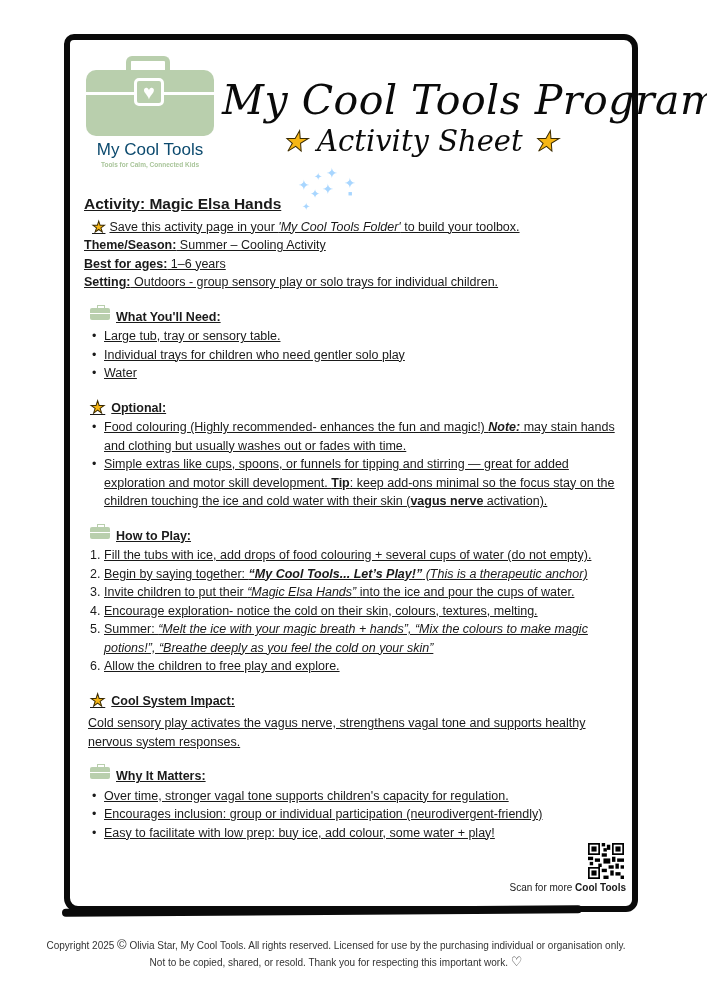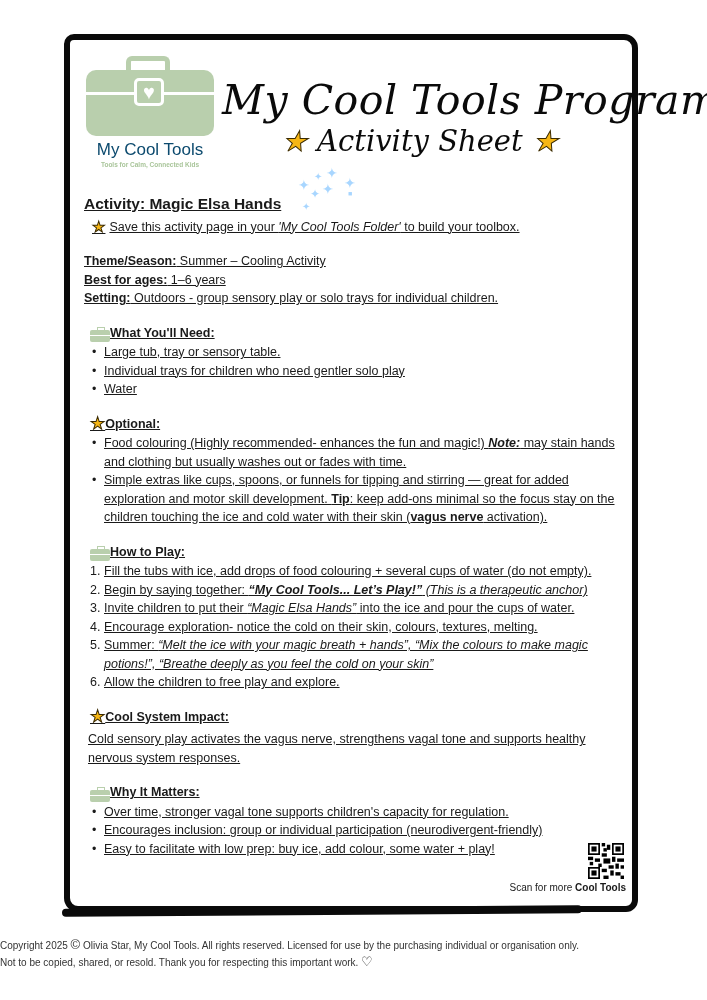--- a/index.html
+++ b/index.html
@@ -31,41 +31,41 @@
   .star { color:#f6b614; -webkit-text-stroke:1px #3a2a00; }
   .subtitle .star { font-size:28px; }
 
   .sparkles { position:absolute; left:292px; top:170px; width:70px; height:50px; }
   .sparkles span { position:absolute; color:#a8d6ff; font-size:14px; line-height:1; }
 
   .content { position:absolute; left:84px; top:195px; width:545px; font-size:12.5px; line-height:18.5px;text-decoration:underline; }
   .activity-title { font-size:15.5px; font-weight:bold; margin:0 0 4px 0; }
   .save-line { display:flex; align-items:center; gap:4px; margin-left:8px; }
   .save-line .star { font-size:15px; }
-  .meta { margin-top:16px; }
+  .meta { }
   .meta div { white-space:nowrap; }
   b.lbl { font-weight:bold; }
 
-  .sec-head { display:flex; align-items:flex-end; font-weight:bold; font-size:12.5px; margin:16px 0 1px 6px; }
+  .sec-head { display:flex; align-items:flex-start; gap:6px; font-weight:bold; font-size:12.5px; margin:16px 0 1px 6px; }
   .box-icon { width:20px; height:12px; background:#b9cfad; border-radius:2px; position:relative; }
   .box-icon::after { content:""; position:absolute; left:0; top:5px; width:20px; height:1px; background:#fff; }
   .box-icon::before { content:""; position:absolute; left:7px; top:-3px; width:6px; height:3px; border:1px solid #b9cfad; border-bottom:none; }
   .sec-head .star { font-size:17px; }
 
   ul, ol { margin:0; padding-left:20px; }
   ul li { list-style:none; position:relative; }
   ul li::before { content:"•"; position:absolute; left:-12px; top:0; }
   ol { padding-left:20px; }
   ol li { padding-left:0; }
   .para { margin:4px; }
 
   .qr { position:absolute; left:588px; top:843px; width:36px; height:36px; }
   .scan { position:absolute; right:81px; top:882px; font-size:10px; white-space:nowrap; }
 
-  .footer { position:absolute; left:0; top:937px; width:672px; text-align:left; font-size:10px; line-height:16px; color:#333; }
+  .footer { position:absolute; left:0; top:937px; width:672px; text-align:center; font-size:10px; line-height:16px; color:#333; }
 </style>
 </head>
 <body>
 
 <div class="frame"></div>
 
 <div class="logo">
   <div class="logo-box">
     <div class="logo-handle"></div>
     <div class="logo-body"></div>

